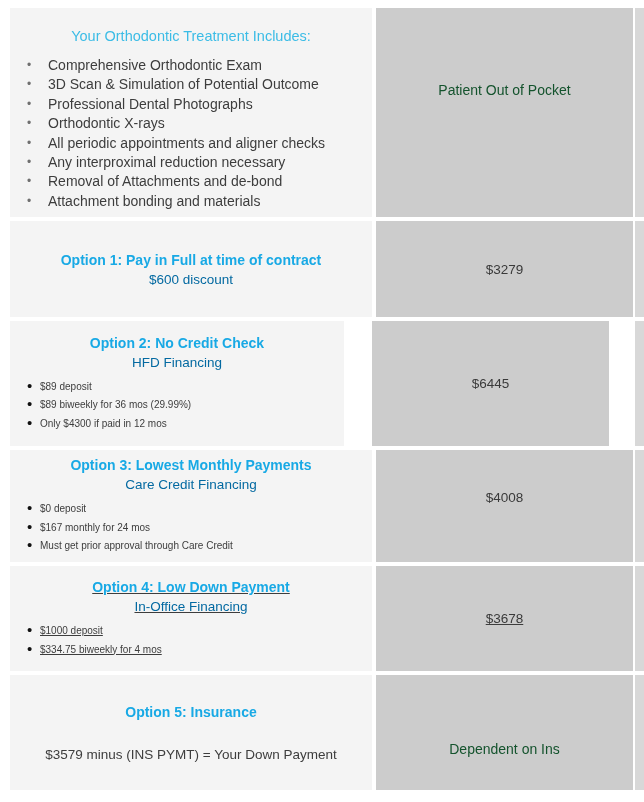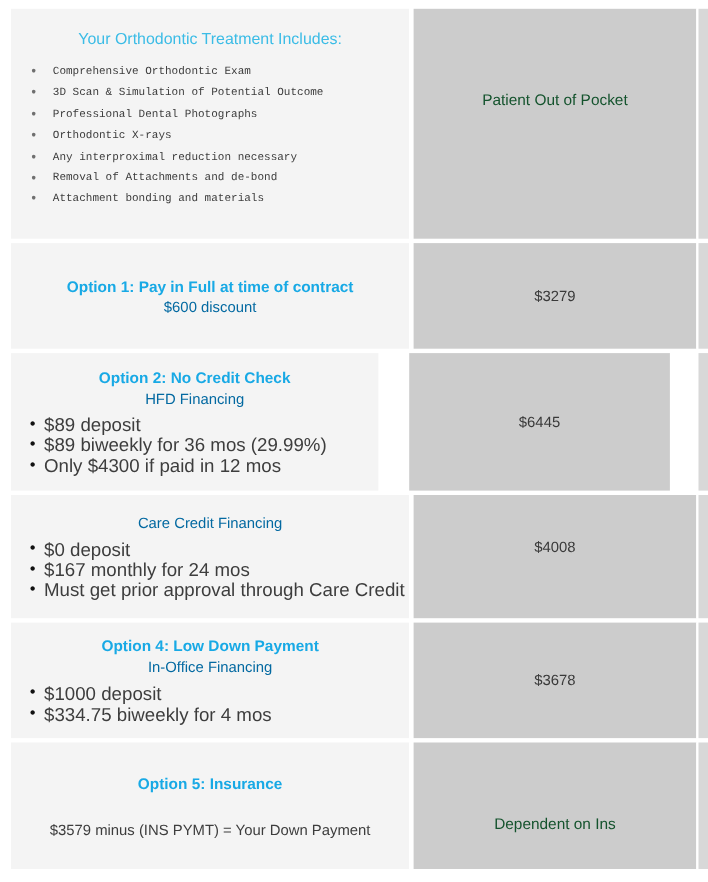--- a/index.html
+++ b/index.html
@@ -30,52 +30,52 @@
     font-size:13.5px; color:#3a3a3a;
     text-align:center;
   }
   .cell-sliver { width:9px; background:#d8d8d8; flex:none; }
 
   
   .r1 { height:209px; }
   .r2 { height:96px; }
   .r3 { height:125px;gap:12px; }
   .r4 { height:112px; }
-  .r5 { height:105px; }
+  .r5 { height:105px;text-decoration:underline; }
   .r6 { height:115px; }
 
   .includes-title {
     text-align:center; color:#3bbce6;
     font-size:14.5px; line-height:20px;
     margin:0 0 2px 0; font-weight:normal;
   }
   .r1 .cell-left { justify-content:flex-start; padding-top:18px; }
 
   .inc-list {
     margin:8px 0 0 0; padding:0 0 0 38px;
-    list-style:none; font-size:10px;font-family:Liberation Mono, monospace;
+    list-style:none; font-size:14px;
   }
   .inc-list li { position:relative; line-height:19.4px; }
   .inc-list li::before {
     content:"\2022"; position:absolute; left:-21px; top:0;
     color:#6f6f6f; font-size:12px;
   }
 
   .op-heading {
     text-align:center; color:#18a9e5;
     font-weight:bold; font-size:14px; line-height:18px;
     margin:0;
   }
   .op-sub {
     text-align:center; font-size:13.5px; line-height:17px;
     margin:2px 0 0 0; color:#0369a1;
   }
   .op-list {
     margin:7px 0 0 0; padding:0 0 0 30px;
-    list-style:none; font-size:17px;
+    list-style:none; font-size:10px;
   }
   .op-list li { position:relative; line-height:18.5px; }
   .op-list li::before {
     content:"\2022"; position:absolute; left:-13px; top:-1px;
     color:#111111; font-size:15px;
   }
   .op-body {
     text-align:center; font-size:13.5px; margin:26px 0 0 0;
     color:#3d3d3d;
   }
@@ -91,20 +91,21 @@
 <div class="table">
 
   <div class="row r1">
     <div class="cell-left">
       <h2 class="includes-title">Your Orthodontic Treatment Includes:</h2>
       <ul class="inc-list">
         <li>Comprehensive Orthodontic Exam</li>
         <li>3D Scan &amp; Simulation of Potential Outcome</li>
         <li>Professional Dental Photographs</li>
         <li>Orthodontic X-rays</li>
+        <li>All periodic appointments and aligner checks</li>
         <li>Any interproximal reduction necessary</li>
         <li>Removal of Attachments and de-bond</li>
         <li>Attachment bonding and materials</li>
       </ul>
     </div>
     <div class="gap-v"></div>
     <div class="cell-right muted cr-poop">Patient Out of Pocket</div>
     <div class="gap-v2"></div>
     <div class="cell-sliver"></div>
   </div>
@@ -131,20 +132,21 @@
       </ul>
     </div>
     <div class="gap-v"></div>
     <div class="cell-right">$6445</div>
     <div class="gap-v2"></div>
     <div class="cell-sliver"></div>
   </div>
 
   <div class="row r4">
     <div class="cell-left">
+      <p class="op-heading">Option 3: Lowest Monthly Payments</p>
       <p class="op-sub">Care Credit Financing</p>
       <ul class="op-list">
         <li>$0 deposit</li>
         <li>$167 monthly for 24 mos</li>
         <li>Must get prior approval through Care Credit</li>
       </ul>
     </div>
     <div class="gap-v"></div>
     <div class="cell-right cr-4008">$4008</div>
     <div class="gap-v2"></div>

